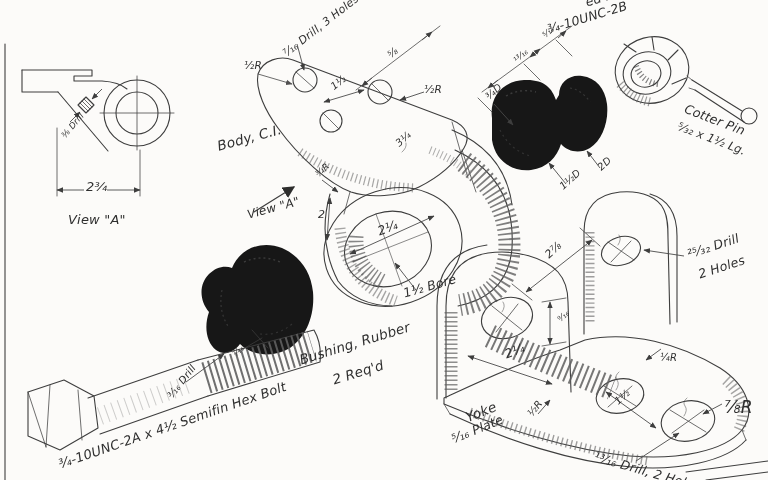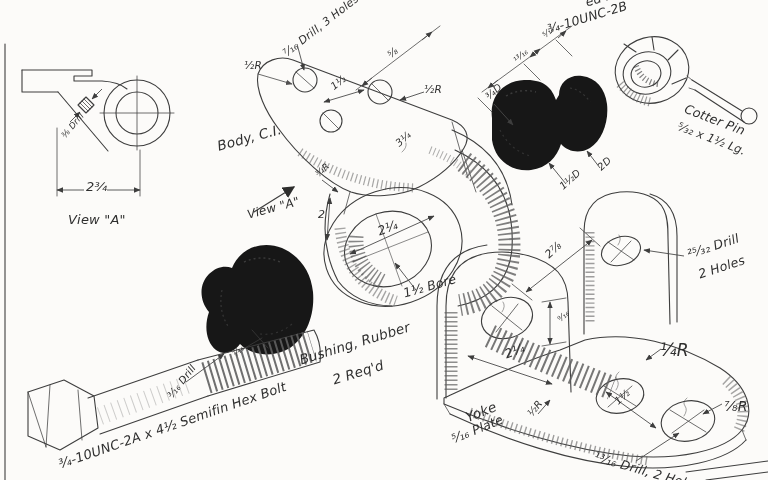--- a/index.html
+++ b/index.html
@@ -220,22 +220,22 @@
 
 <div class="ann" style="left:687px;top:103px;font-size:12.5px;transform:rotate(21deg)">Cotter Pin</div>
 <div class="ann" style="left:680px;top:121px;font-size:11.5px;transform:rotate(21deg)">⁵⁄₃₂ x 1½ Lg.</div>
 
 <div class="ann" style="left:57px;top:458px;font-size:13px;transform:rotate(-19deg)">¾-10UNC-2A x 4½ Semifin Hex Bolt</div>
 <div class="ann" style="left:166px;top:394px;font-size:10px;transform:rotate(-52deg)">³⁄₁₆ Drill</div>
 <div class="ann" style="left:231px;top:352px;font-size:8.5px;transform:rotate(-42deg)">⁷⁄₁₆</div>
 
 <div class="ann" style="left:686px;top:249px;font-size:12.5px;transform:rotate(-18deg)">²⁵⁄₃₂ Drill</div>
 <div class="ann" style="left:697px;top:269px;font-size:12.5px;transform:rotate(-18deg)">2 Holes</div>
-<div class="ann" style="left:660px;top:342px;font-size:17px">¼R</div>
-<div class="ann" style="left:724px;top:399px;font-size:14px">⅞R</div>
+<div class="ann" style="left:660px;top:353px;font-size:10px">¼R</div>
+<div class="ann" style="left:724px;top:399px;font-size:17px">⅞R</div>
 <div class="ann" style="left:526px;top:412px;font-size:10px;transform:rotate(-52deg)">½R</div>
 <div class="ann" style="left:464px;top:412px;font-size:13.5px;transform:rotate(-22deg)">Yoke</div>
 <div class="ann" style="left:450px;top:434px;font-size:12.5px;transform:rotate(-22deg)">⁵⁄₁₆ Plate</div>
 <div class="ann" style="left:543px;top:252px;font-size:11px;transform:rotate(-42deg)">2⅞</div>
 <div class="ann" style="left:556px;top:317px;font-size:8.5px;transform:rotate(-42deg)">⁹⁄₁₆</div>
 <div class="ann" style="left:503px;top:349px;font-size:12.5px;transform:rotate(-20deg)">2¼</div>
 <div class="ann" style="left:613px;top:399px;font-size:10px;transform:rotate(-42deg)">1½</div>
 <div class="ann" style="left:596px;top:451px;font-size:12.5px;transform:rotate(16deg)">¹³⁄₁₆ Drill, 2 Holes</div>
 
 </div>

